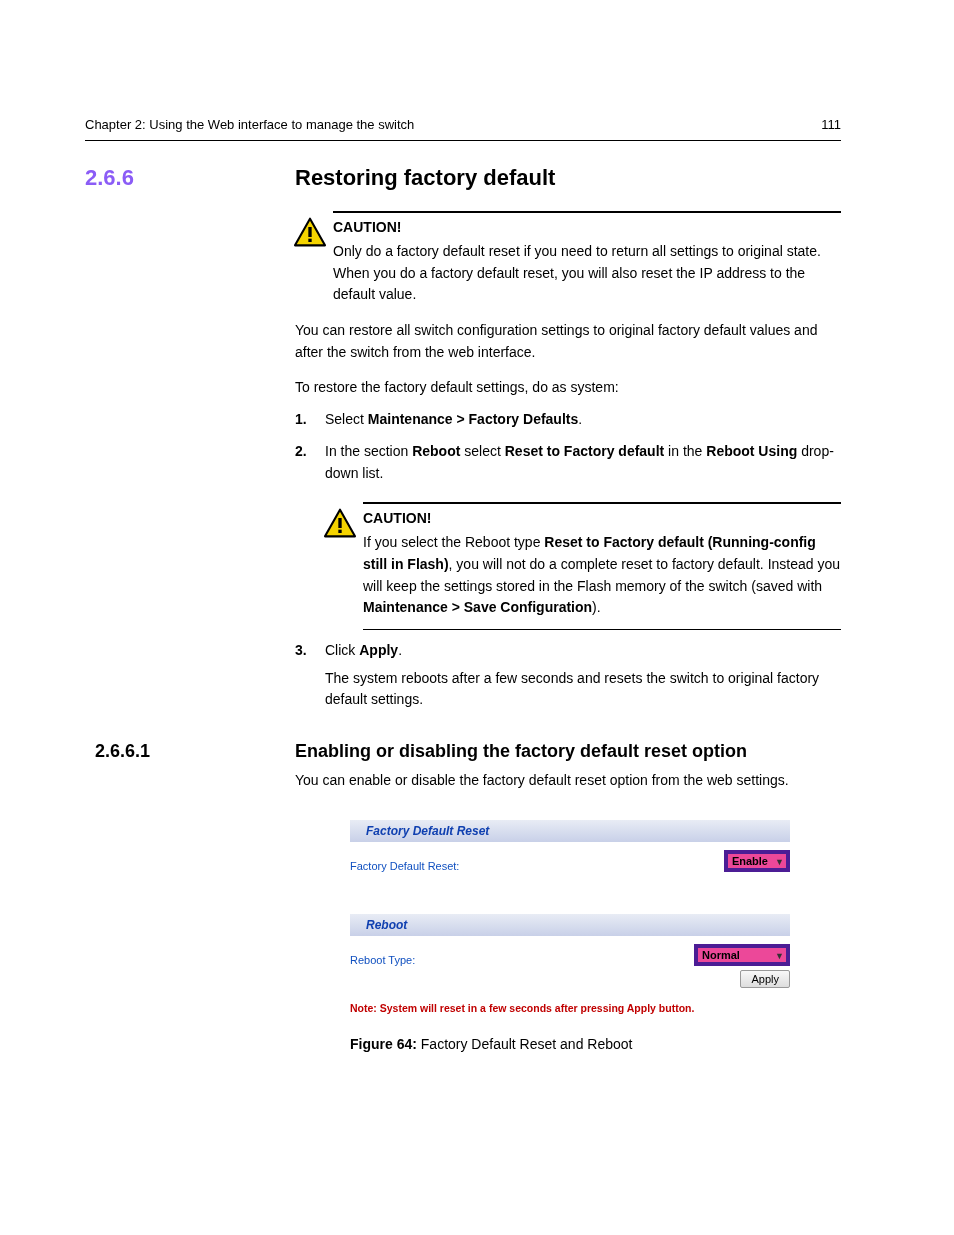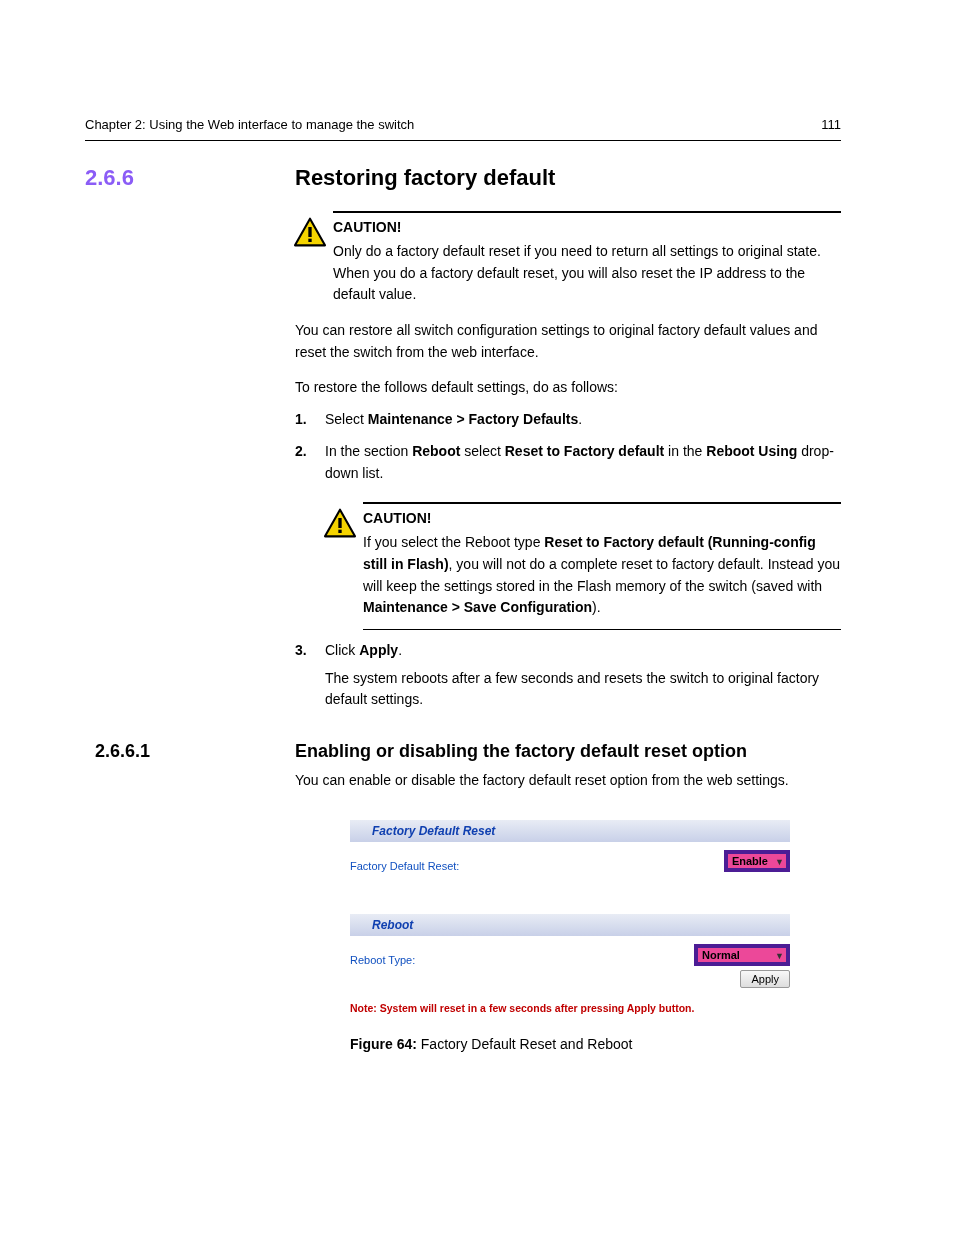--- a/index.html
+++ b/index.html
@@ -99,21 +99,21 @@
     width: 440px;
     margin-left: 55px;
     font-family: Verdana, Arial, sans-serif;
   }
   .ui-section-hdr {
     background: linear-gradient(#e8ecf5, #c8d0e8);
     color: #1040b0;
     font-weight: bold;
     font-style: italic;
     font-size: 12px;
-    padding: 4px 22px;
+    padding: 4px 16px;
   }
   .ui-row {
     display: flex;
     align-items: flex-end;
     padding: 8px 0 2px 0;
     font-size: 11px;
   }
   .ui-label {
     color: #1050c0;
     width: 200px;
@@ -179,22 +179,22 @@
     <svg class="warn-icon" viewBox="0 0 40 36">
       <polygon points="20,2 38,34 2,34" fill="#f5d400" stroke="#000" stroke-width="2.5" stroke-linejoin="round"></polygon>
       <rect x="18" y="12" width="4" height="12" fill="#000"></rect>
       <rect x="18" y="26" width="4" height="4" fill="#000"></rect>
     </svg>
     <div class="caution-label">CAUTION!</div>
     <div class="caution-text">Only do a factory default reset if you need to return all settings to original state. When you do a factory default reset, you will also reset the IP address to the default value.</div>
     <div class="caution-rule-bot" style="border-top-width:0px"></div>
   </div>
 
-  <div class="body-text">You can restore all switch configuration settings to original factory default values and reset the switch from the web interface.</div>
-  <div class="body-text">To restore the follows default settings, do as follows:</div>
+  <div class="body-text">You can restore all switch configuration settings to original factory default values and after the switch from the web interface.</div>
+  <div class="body-text">To restore the factory default settings, do as system:</div>
 
   <div class="steps">
     <div class="step">
       <div class="step-num">1.</div>
       <div class="step-body">
         <span>Select </span><span class="bold">Maintenance &gt; Factory Defaults</span><span>.</span>
       </div>
     </div>
     <div class="step">
       <div class="step-num">2.</div>

